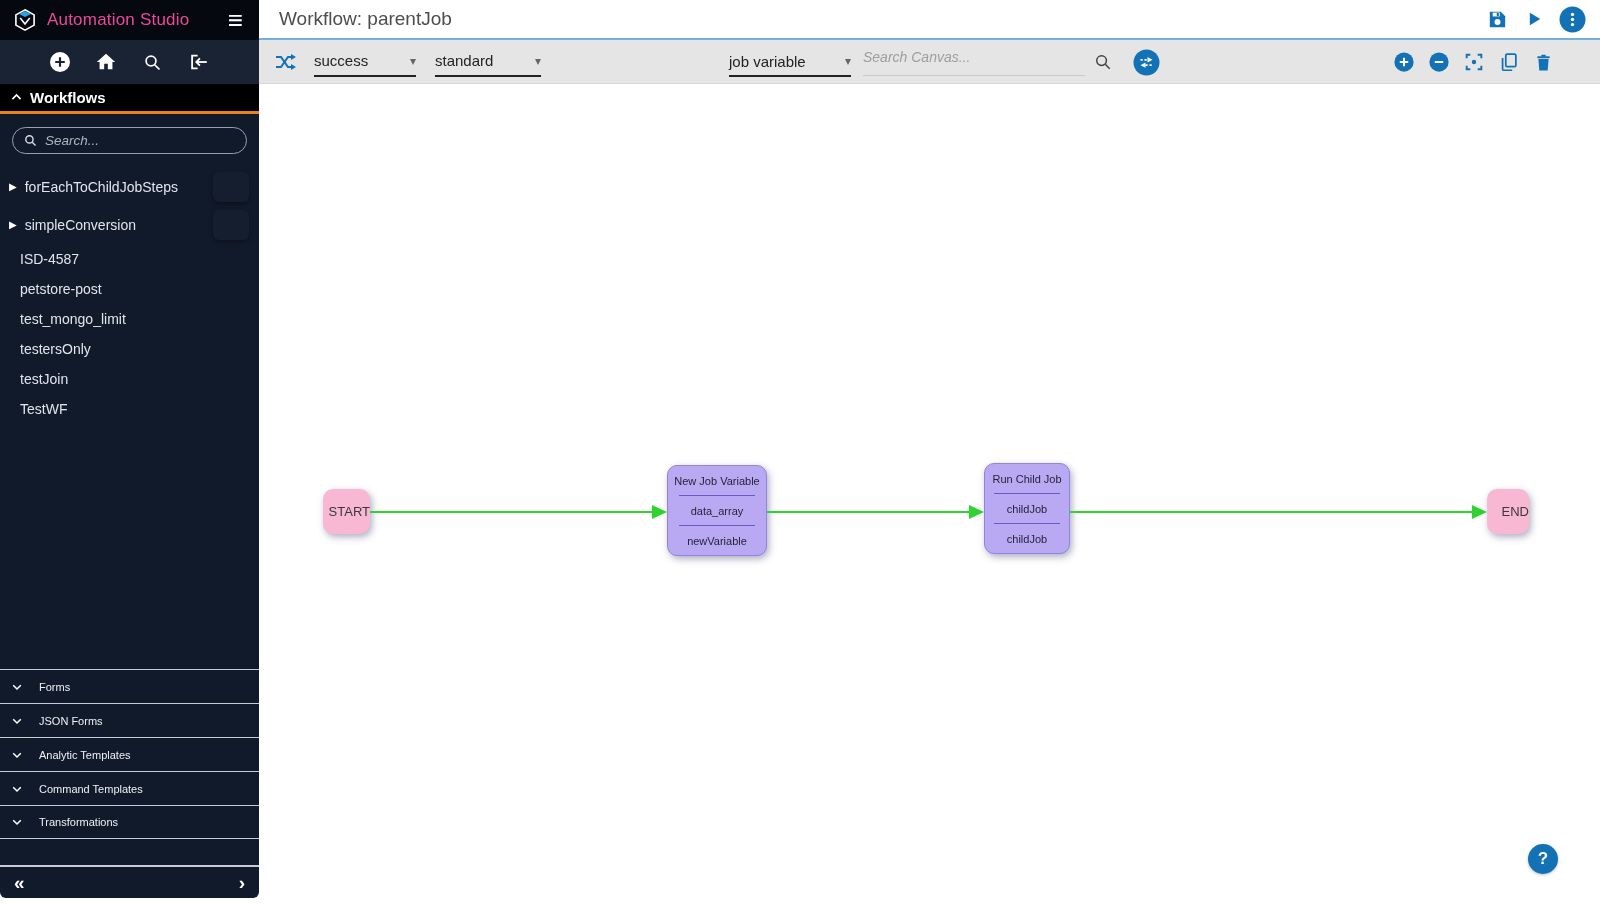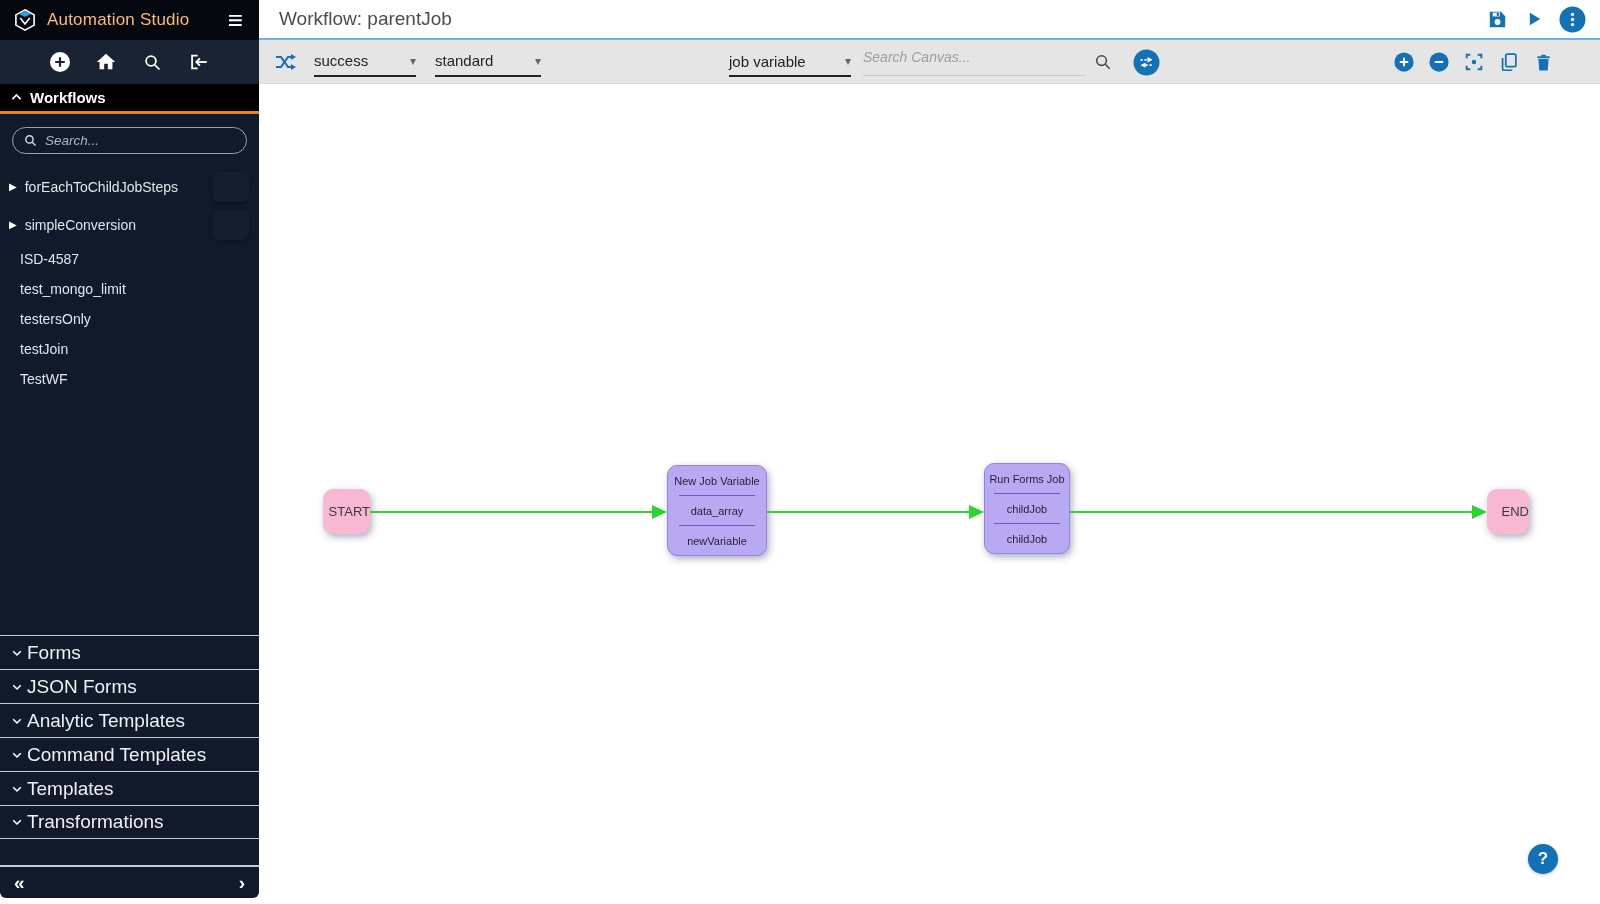--- a/index.html
+++ b/index.html
@@ -4,43 +4,43 @@
 <style>
   *{margin:0;padding:0;box-sizing:border-box}
   html,body{width:1600px;height:904px;overflow:hidden;background:#fff;
     font-family:"Liberation Sans",sans-serif;}
   .app{display:flex;width:1600px;height:904px;background:#fff}
 
   
   .sidebar{width:259px;height:898px;background:#111a2b;display:flex;flex-direction:column;
     border-bottom-left-radius:6px;border-bottom-right-radius:6px;flex:0 0 auto}
   .logo-bar{height:40px;background:#05080f;display:flex;align-items:center;padding:0 12px;gap:9px;flex:0 0 auto}
-  .app-title{color:#fdba74;font-size:17px;letter-spacing:.2px;flex:1;white-space:nowrap}
+  .app-title{color:#ec4899;font-size:17px;letter-spacing:.2px;flex:1;white-space:nowrap}
   .hamburger{color:#fff;font-size:26px;line-height:1;cursor:pointer;padding:0 4px}
   .icon-bar{height:44px;background:#1a2334;display:flex;align-items:center;justify-content:space-evenly;
     padding:0 26px;flex:0 0 auto}
   .icon-btn{width:26px;height:26px;display:flex;align-items:center;justify-content:center;cursor:pointer}
   .wf-header{height:30px;background:#000000;border-bottom:3px solid #e8821c;display:flex;align-items:center;
     gap:6px;padding:0 9px;color:#fff;font-weight:bold;font-size:15px;flex:0 0 auto}
   .search-box{margin:13px 12px 14px 12px;height:27px;border:1.5px solid #99a1ad;border-radius:16px;
     display:flex;align-items:center;padding:8px 10px;gap:7px;flex:0 0 auto}
   .search-box input{background:transparent;border:none;outline:none;color:#e2e6ec;font-style:italic;
     font-size:13.5px;width:100%;font-family:inherit}
   .search-box input::placeholder{color:#aeb5c0;font-style:italic;opacity:1}
   .wf-list{flex:0 0 auto}
   .wf-item{position:relative;display:flex;align-items:center;color:#e1e5eb;font-size:14px;cursor:pointer;white-space:nowrap}
   .wf-item.expandable{height:38px;padding-left:9px;gap:8px}
   .wf-item.plain{height:30px;padding-left:20px}
   .tri{font-size:10px;color:#fff;line-height:1}
   .tile{position:absolute;right:10px;top:4px;width:36px;height:30px;border-radius:6px;
     background:rgba(255,255,255,.02);box-shadow:0 2px 4px rgba(0,0,0,.35)}
   .side-spacer{flex:1}
   .accordion{flex:0 0 auto}
-  .acc-row{height:34px;border-top:1px solid #c7ccd4;display:flex;align-items:center;gap:3px;
-    padding:0 10px;color:#eef0f4;font-size:19px;cursor:pointer}
+  .acc-row{height:34px;border-top:1px solid #c7ccd4;display:flex;align-items:center;gap:15px;
+    padding:0 10px;color:#eef0f4;font-size:11px;cursor:pointer}
   .acc-row:last-child{border-bottom:1px solid #c7ccd4}
   .bottom-nav{margin-top:26px;height:33px;border-top:2px solid #c7ccd4;display:flex;align-items:center;
     justify-content:space-between;padding:0 14px;color:#fff;flex:0 0 auto}
   .bottom-nav .glyph{font-size:19px;font-weight:bold;line-height:1;cursor:pointer}
 
   
   .main{flex:1;display:flex;flex-direction:column;height:904px;min-width:0}
   .titlebar{height:40px;background:#fff;border-bottom:2px solid #72b1df;display:flex;align-items:center;
     padding:0 14px 0 20px;flex:0 0 auto}
   .page-title{font-size:19px;color:#4d4d4d;flex:1}
@@ -153,20 +153,23 @@
       </div>
       <div class="wf-item expandable">
         <span class="tri">▶</span>
         <span>simpleConversion</span>
         <span class="tile"></span>
       </div>
       <div class="wf-item plain">
         <span>ISD-4587</span>
       </div>
       <div class="wf-item plain">
+        <span>petstore-post</span>
+      </div>
+      <div class="wf-item plain">
         <span>test_mongo_limit</span>
       </div>
       <div class="wf-item plain">
         <span>testersOnly</span>
       </div>
       <div class="wf-item plain">
         <span>testJoin</span>
       </div>
       <div class="wf-item plain">
         <span>TestWF</span>
@@ -200,28 +203,20 @@
         </span>
         <span>Analytic Templates</span>
       </div>
       <div class="acc-row">
         <span style="display:flex">
           <svg width="14" height="14" viewBox="0 0 24 24">
               <path d="M5.5 9 L12 15.5 L18.5 9" fill="none" stroke="#fff" stroke-width="2.6"></path>
             </svg>
         </span>
         <span>Command Templates</span>
-      </div>
-      <div class="acc-row">
-        <span style="display:flex">
-          <svg width="14" height="14" viewBox="0 0 24 24">
-              <path d="M5.5 9 L12 15.5 L18.5 9" fill="none" stroke="#fff" stroke-width="2.6"></path>
-            </svg>
-        </span>
-        <span>Templates</span>
       </div>
       <div class="acc-row">
         <span style="display:flex">
           <svg width="14" height="14" viewBox="0 0 24 24">
               <path d="M5.5 9 L12 15.5 L18.5 9" fill="none" stroke="#fff" stroke-width="2.6"></path>
             </svg>
         </span>
         <span>Transformations</span>
       </div>
     </div>
@@ -354,21 +349,21 @@
         <div class="pdiv"></div>
         <div class="prow">data_array</div>
         <div class="pdiv"></div>
         <div class="prow">newVariable</div>
       </div>
 
       <div class="conn" style="left:508px;top:427px;width:202px"></div>
       <div class="arrowhead" style="left:710px;top:421px"></div>
 
       <div class="node purple" style="left:725px;top:379px;width:86px;height:91px">
-        <div class="prow">Run Forms Job</div>
+        <div class="prow">Run Child Job</div>
         <div class="pdiv"></div>
         <div class="prow">childJob</div>
         <div class="pdiv"></div>
         <div class="prow">childJob</div>
       </div>
 
       <div class="conn" style="left:811px;top:427px;width:402px"></div>
       <div class="arrowhead" style="left:1213px;top:421px"></div>
 
       <div class="node pink" style="left:1228px;top:405px;width:42px;height:45px">

